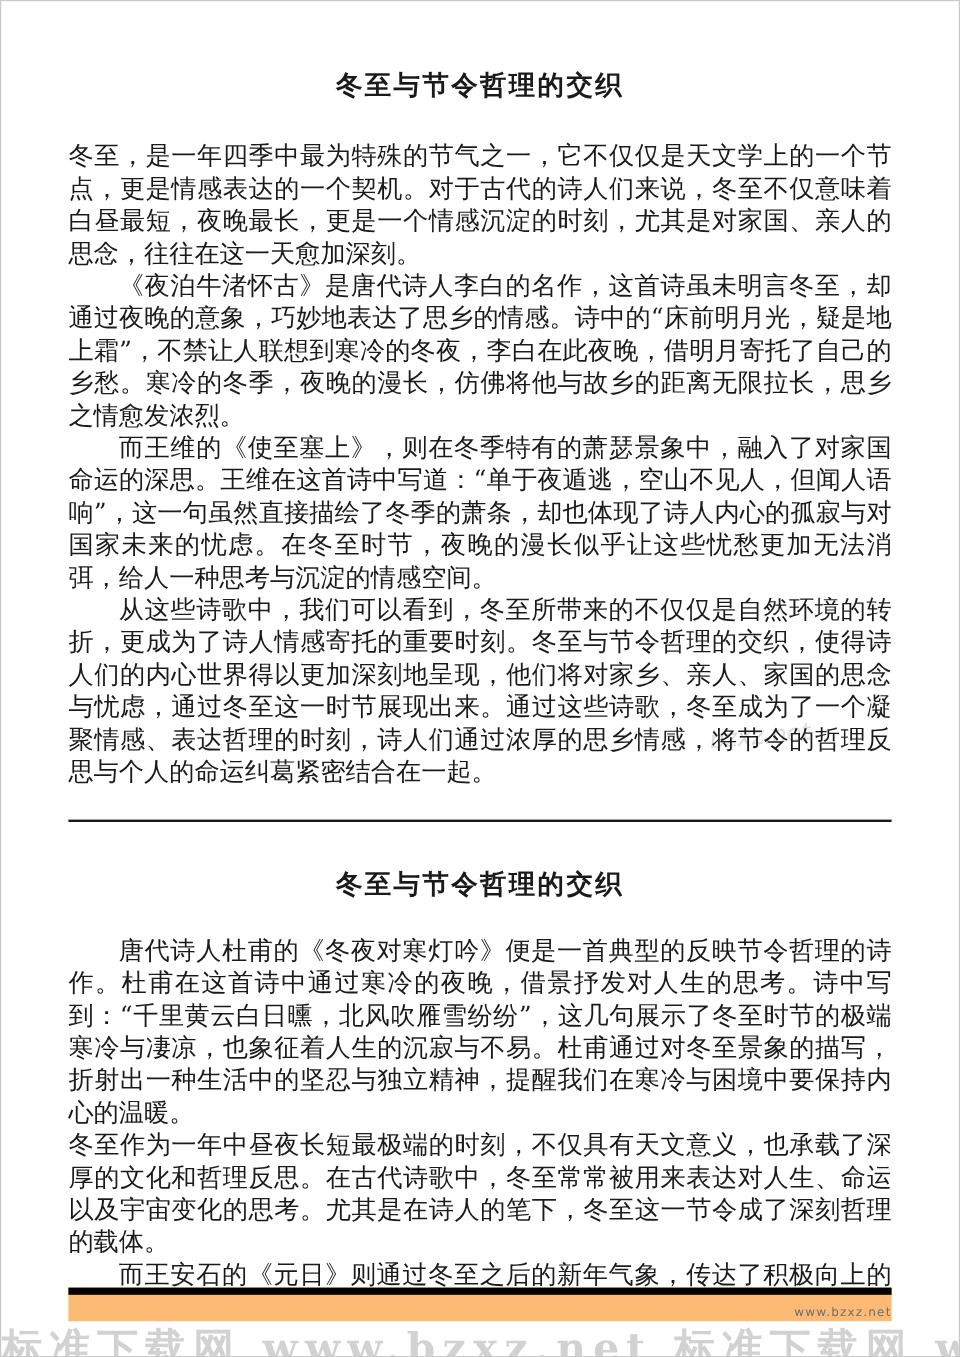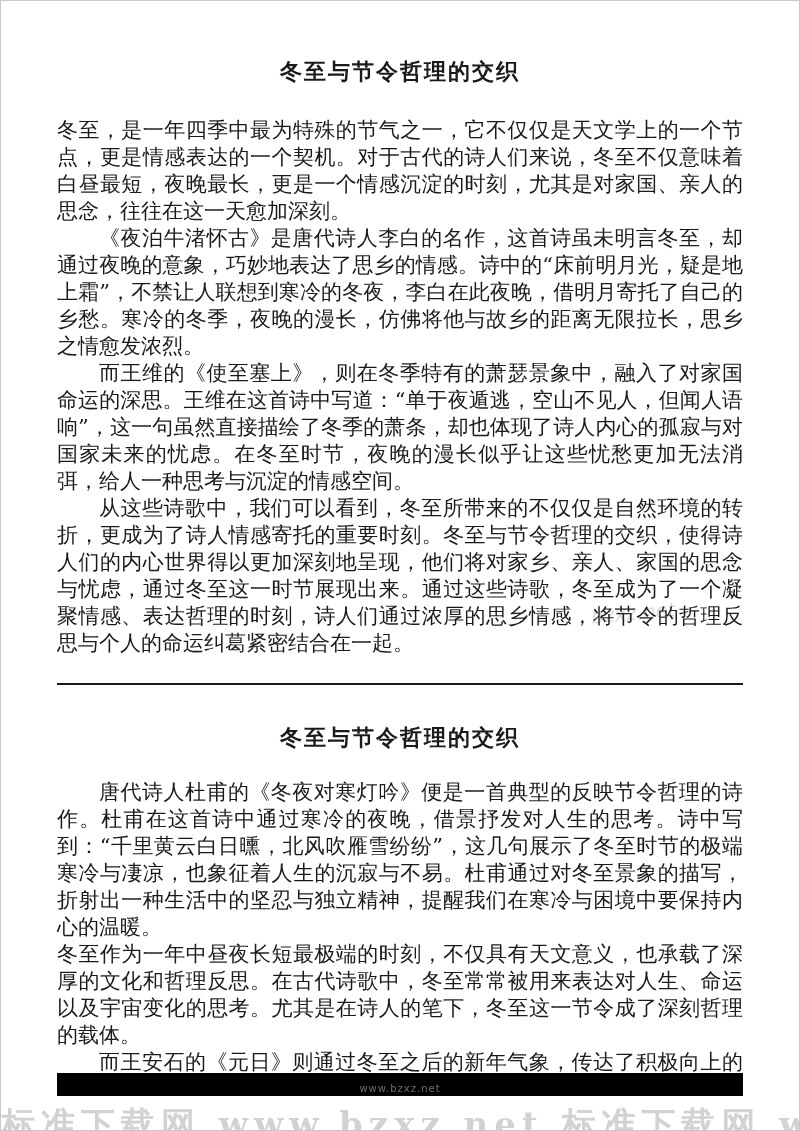--- a/index.html
+++ b/index.html
@@ -52,24 +52,24 @@
     border-top: 2px solid #1a1a1a;
     margin: 26px 0 0 0;
   }
   .article-2 .article-title { margin-top: 36px; }
   .article-2 .article-body { margin-top: 26px; }
   .page-footer {
     position: absolute;
     top: 1072px;
     left: 56px;
     right: 56px;
-    border-top: 1px solid #000000;
+    border-top: 6px solid #000000;
     padding-top: 3px;
-    text-align: center;
-    background: #000000;
+    text-align: right;
+    background: #fdba74;
     z-index: 2;
   }
   .footer-site {
     font-family: "DejaVu Sans", "Liberation Sans", sans-serif;
     font-size: 10px;
     letter-spacing: 1px;
     color: #6e6e6e;
   }
   .wm-inline {
     position: absolute;

